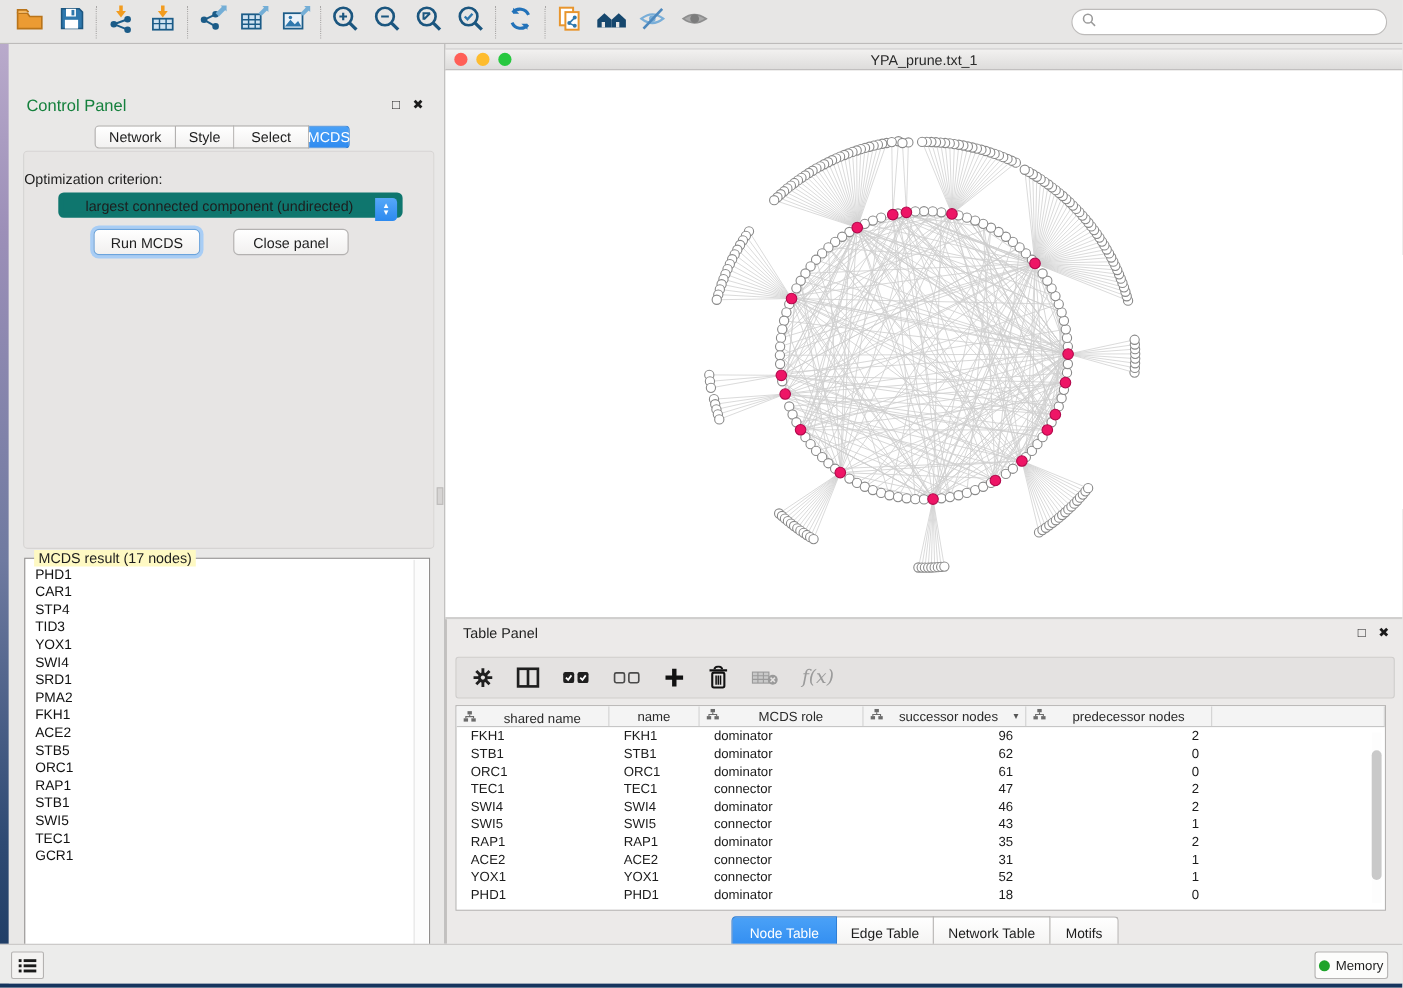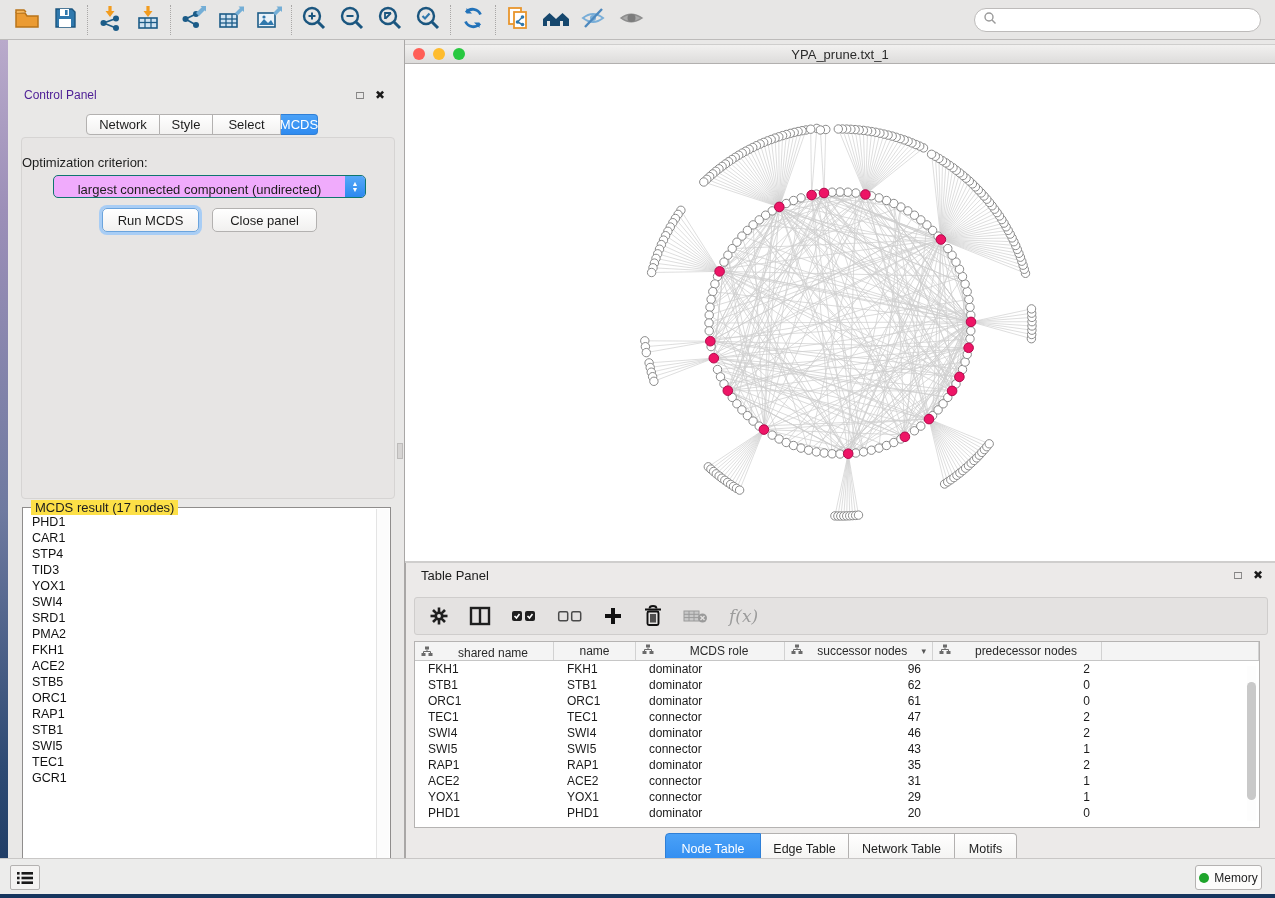--- a/index.html
+++ b/index.html
@@ -16,45 +16,45 @@
   #toolbar { left:0; top:0; width:1275px; height:40px; background:#e7e6e5;
     border-bottom:1px solid #bdbbba; display:flex; align-items:center; }
   .tb-btn { width:38px; height:34px; display:flex; align-items:center; justify-content:center; cursor:default; }
   .tb-sep { width:1px; height:30px; margin:0 3px; border-left:1px dotted #a9a7a6; }
   #search-wrap { position:absolute; right:14px; top:8px; width:287px; height:24px;
     background:#fff; border:1px solid #bdbbba; border-radius:12px; display:flex; align-items:center; padding-left:8px; }
   #search-input { border:none; outline:none; flex:1; font-size:12px; background:transparent; height:20px; }
 
   
   #control-panel { left:8px; top:40px; width:387px; height:818px; background:#e9e8e7; }
-  #cp-title { left:16px; top:48px; font-size:12px; color:#4c1d95; }
+  #cp-title { left:16px; top:48px; font-size:15px; color:#15803d; }
   .win-ctl { font-size:12px; color:#1a1a1a; width:14px; text-align:center; }
   #cp-ctls { right:8px; top:48px; display:flex; gap:6px; }
   .seg-group { display:flex; }
   .seg { height:21px; border:1px solid #b3b1b0; border-left:none; background:linear-gradient(#fff,#f2f1f0);
     font-size:13px; color:#1d1d1d; display:flex; align-items:center; justify-content:center; cursor:default; }
   .seg:first-child { border-left:1px solid #b3b1b0; border-radius:4px 0 0 4px;text-align:right; }
   .seg:last-child { border-radius:0 4px 4px 0; }
   .seg.sel { background:linear-gradient(#4aa1f7,#2f8bf0); color:#fff; border-color:#2f7fd6; }
   #cp-tabs { left:78px; top:74px; }
   #cp-body { left:13px; top:97px; width:374px; height:362px; background:#e7e5e4;
     border:1px solid #d6d4d3; border-radius:4px; }
   #opt-label { left:0; top:17px; width:100%; text-align:left; font-size:13px; color:#1d1d1d; }
-  #opt-select { left:31px; top:37px; width:313px; height:23px; background:#f0abfc; border:1px solid #0f766e;
-    border-radius:5px; display:flex; align-items:flex-end; }
+  #opt-select { left:31px; top:37px; width:313px; height:23px; background:#0f766e; border:5px solid #0f766e;
+    border-radius:5px; display:flex; align-items:flex-start; }
   #opt-value { flex:1; text-align:center; font-size:13px; color:#1d1d1d; }
   #opt-stepper { width:20px; height:21px; background:linear-gradient(#56a8f8,#2c89ef); border-radius:0 4px 4px 0;
     display:flex; flex-direction:column; align-items:center; justify-content:center; color:#fff; font-size:7px; line-height:6px; }
   .push-btn { height:24px; border:1px solid #b3b1b0; border-radius:5px; background:linear-gradient(#fff,#f1f0ef);
     font-size:13px; color:#1d1d1d; display:flex; align-items:center; justify-content:center; cursor:default; }
-  #run-btn { left:80px; top:70px; width:97px; box-shadow:0 0 0 3px #a8cdf5; border-color:#6ba4dd; }
+  #run-btn { left:63px; top:70px; width:97px; box-shadow:0 0 0 3px #a8cdf5; border-color:#6ba4dd; }
   #close-btn { left:190px; top:70px; width:105px; }
 
   #result-box { left:14px; top:467px; width:369px; height:371px; border:1px solid #8f8d8c; background:#fff; }
-  #result-title { left:8px; top:-8px; background:#fde047; padding:0 4px; font-size:13px; color:#1d1d1d; }
+  #result-title { left:8px; top:-8px; background:#fef9c3; padding:0 4px; font-size:13px; color:#1d1d1d; }
   #result-list { left:1px; top:6px; width:354px; height:358px; overflow:hidden; }
   .result-item { font-size:12.5px; color:#111; line-height:16px; padding-left:8px; }
   #result-scroll { right:1px; top:1px; width:13px; height:363px; background:#fcfcfc; border-left:1px solid #e4e4e4; }
 
   
   #vsplit { left:395px; top:40px; width:10px; height:818px; background:#e9e8e7; border-right:1px solid #a9a7a6; }
   #vsplit-handle { left:2px; top:403px; width:6px; height:16px; background:#d6d4d3; border:1px solid #bdbbba; }
 
   
   #net-region { left:405px; top:40px; width:870px; height:523px; background:#e9e8e7; }
@@ -1170,28 +1170,28 @@
           <div class="nt-cell cl" style="width: 139px;">ACE2</div>
           <div class="nt-cell cl" style="width: 82px;">ACE2</div>
           <div class="nt-cell cl" style="width: 149px;">connector</div>
           <div class="nt-cell cr" style="width: 148px;">31</div>
           <div class="nt-cell cr" style="width: 169px;">1</div>
         </div>
         <div class="nt-row">
           <div class="nt-cell cl" style="width: 139px;">YOX1</div>
           <div class="nt-cell cl" style="width: 82px;">YOX1</div>
           <div class="nt-cell cl" style="width: 149px;">connector</div>
-          <div class="nt-cell cr" style="width: 148px;">29</div>
+          <div class="nt-cell cr" style="width: 148px;">52</div>
           <div class="nt-cell cr" style="width: 169px;">1</div>
         </div>
         <div class="nt-row">
           <div class="nt-cell cl" style="width: 139px;">PHD1</div>
           <div class="nt-cell cl" style="width: 82px;">PHD1</div>
           <div class="nt-cell cl" style="width: 149px;">dominator</div>
-          <div class="nt-cell cr" style="width: 148px;">20</div>
+          <div class="nt-cell cr" style="width: 148px;">18</div>
           <div class="nt-cell cr" style="width: 169px;">0</div>
         </div>
       </div>
     <div id="nt-scroll">
         <div id="nt-thumb"></div>
       </div>
   </div>
   <div class="abs" id="tp-tabs">
       <div class="seg-group" id="tp-tabs-inner">
         <div class="seg sel" style="width: 96px;">Node Table</div>

